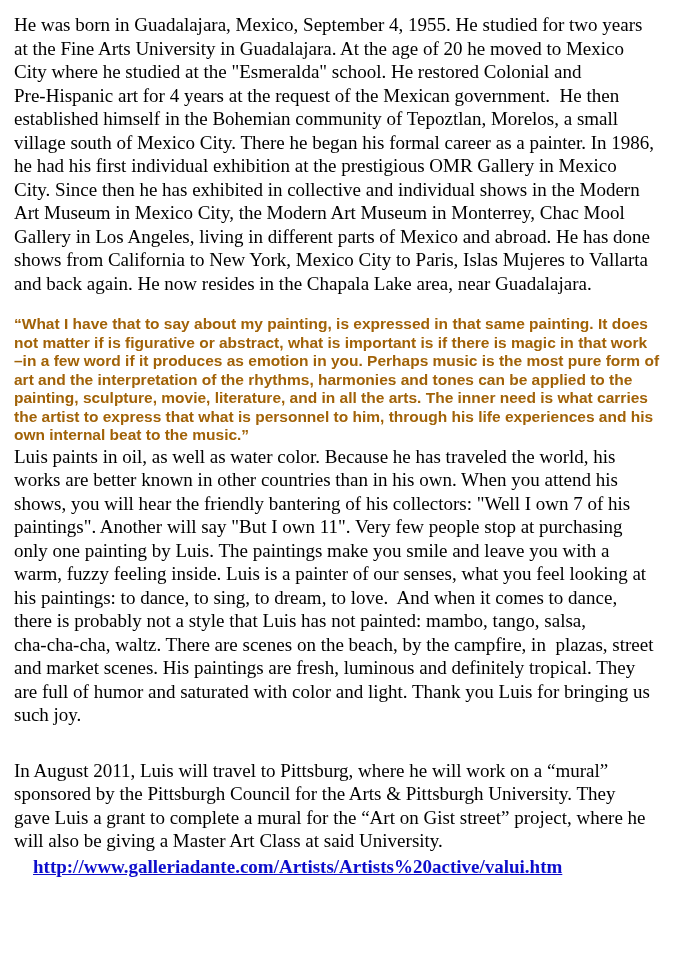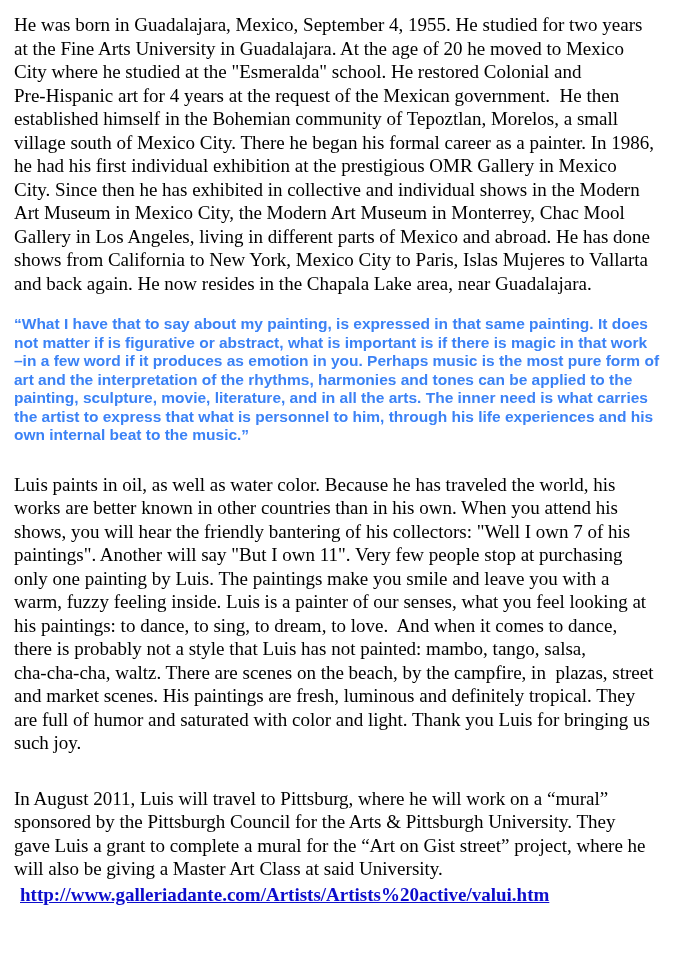--- a/index.html
+++ b/index.html
@@ -26,36 +26,36 @@
     font-size: 19px;
     line-height: 23.5px;
     color: #000000;
   }
   .quote {
     font-family: "Liberation Sans", sans-serif;
     font-weight: bold;
     font-size: 15.5px;
     line-height: 18.5px;
     margin-top: 20px;
-    margin-bottom: 28px;
-    color: #3b82f6;
+    color: #a16207;
   }
   .gap-large {
     margin-top: 32px;
   }
   .doc-link {
     display: block;
     margin-top: 2px;
     padding-left: 6px;
     font-family: "Liberation Serif", serif;
     font-weight: bold;
     font-size: 19px;
     line-height: 23.5px;
     text-decoration: underline;
     white-space: pre;
+    margin-left: 13px;
   }
 </style>
 </head>
 <body>
 
 <div class="page">
 
   <p class="para serif">He was born in Guadalajara, Mexico, September 4, 1955. He studied for two years
 at the Fine Arts University in Guadalajara. At the age of 20 he moved to Mexico
 City where he studied at the "Esmeralda" school. He restored Colonial and

